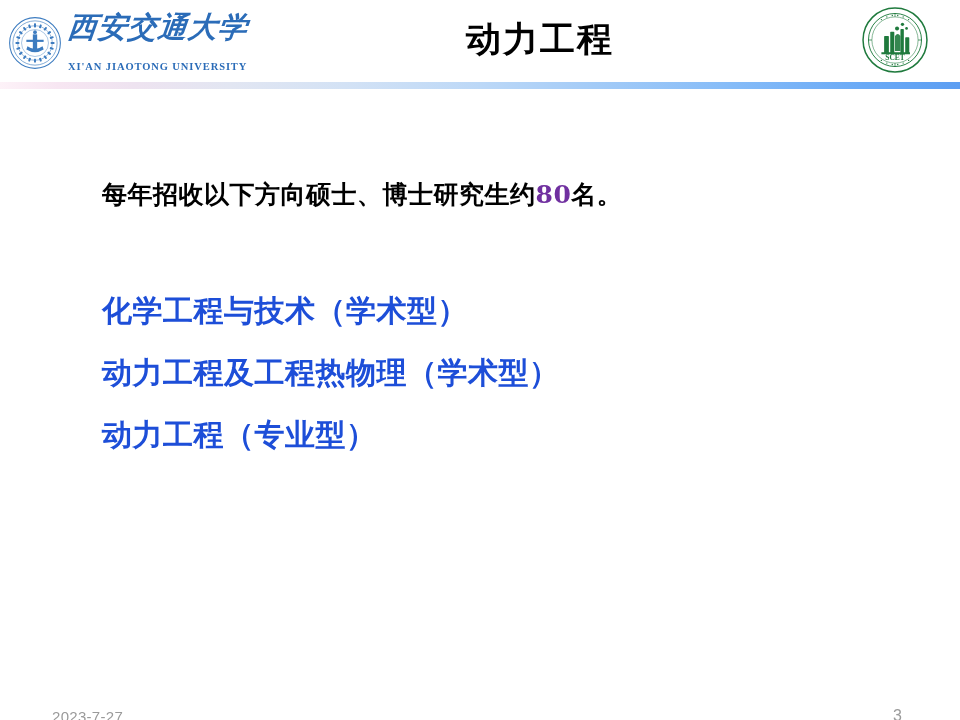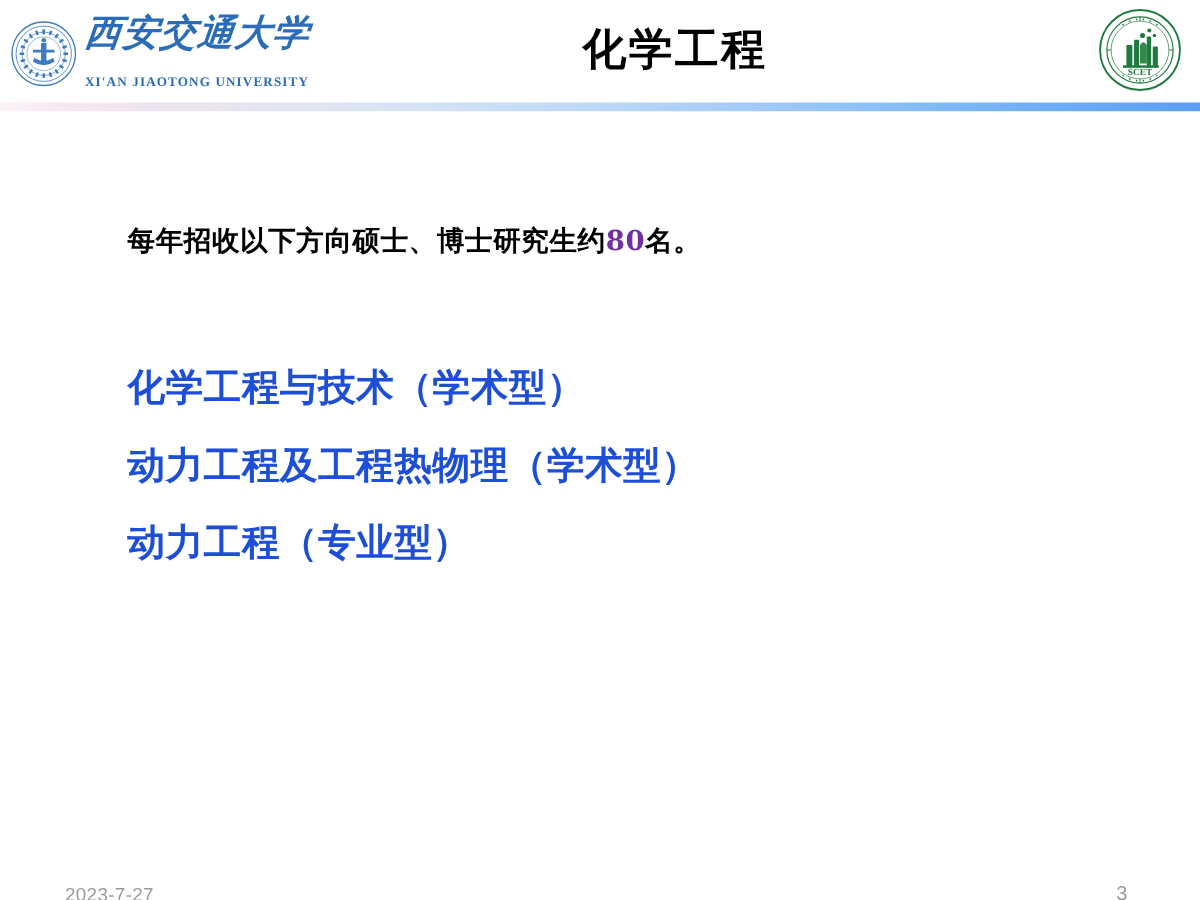--- a/index.html
+++ b/index.html
@@ -84,21 +84,21 @@
     font-family: "DejaVu Serif", "Liberation Serif", serif;
     font-size: 35px;
     font-weight: bold;
     color: #000000;
     letter-spacing: 2px;
     white-space: nowrap;
   }
 
   .logo-right {
     position: absolute;
-    right: 14px;
+    right: 31px;
     top: 6px;
     width: 68px;
     height: 68px;
   }
 
   
   .header-rule {
     position: absolute;
     left: 0;
     top: 82px;
@@ -124,21 +124,21 @@
     top: 84px;
     width: 960px;
     height: 560px;
   }
 
   .lead-line {
     position: absolute;
     left: 102px;
     top: 94px;
     font-family: "DejaVu Serif", "Liberation Serif", serif;
-    font-size: 22px;
+    font-size: 25px;
     font-weight: bold;
     color: #000000;
     letter-spacing: 0.5px;
     white-space: nowrap;
   }
   .lead-line .hl {
     color: #7030a0;
     font-family: "DejaVu Serif", "Liberation Serif", serif;
     font-weight: bold;
   }
@@ -239,21 +239,21 @@
             <circle cx="50" cy="50" r="25"></circle>
           </g>
         </svg>
       </div>
       <div class="xjtu-wordmark">
         <span class="xjtu-cn">西安交通大学</span>
         <span class="xjtu-en">XI'AN JIAOTONG UNIVERSITY</span>
       </div>
     </div>
 
-    <div class="slide-title">化学工程</div>
+    <div class="slide-title">动力工程</div>
 
     <div class="logo-right">
       <svg viewBox="0 0 100 100" width="68" height="68" aria-hidden="true">
         <circle cx="50" cy="50" r="47" fill="#ffffff" stroke="#1f7a3d" stroke-width="2.2"></circle>
         <circle cx="50" cy="50" r="39" fill="none" stroke="#1f7a3d" stroke-width="1.4"></circle>
         <circle cx="50" cy="50" r="34" fill="none" stroke="#1f7a3d" stroke-width="0.8"></circle>
 
         <g stroke="#1f7a3d" stroke-width="1.1">
           <line x1="50" y1="11" x2="50" y2="16"></line>
           <line x1="50" y1="84" x2="50" y2="89"></line>

